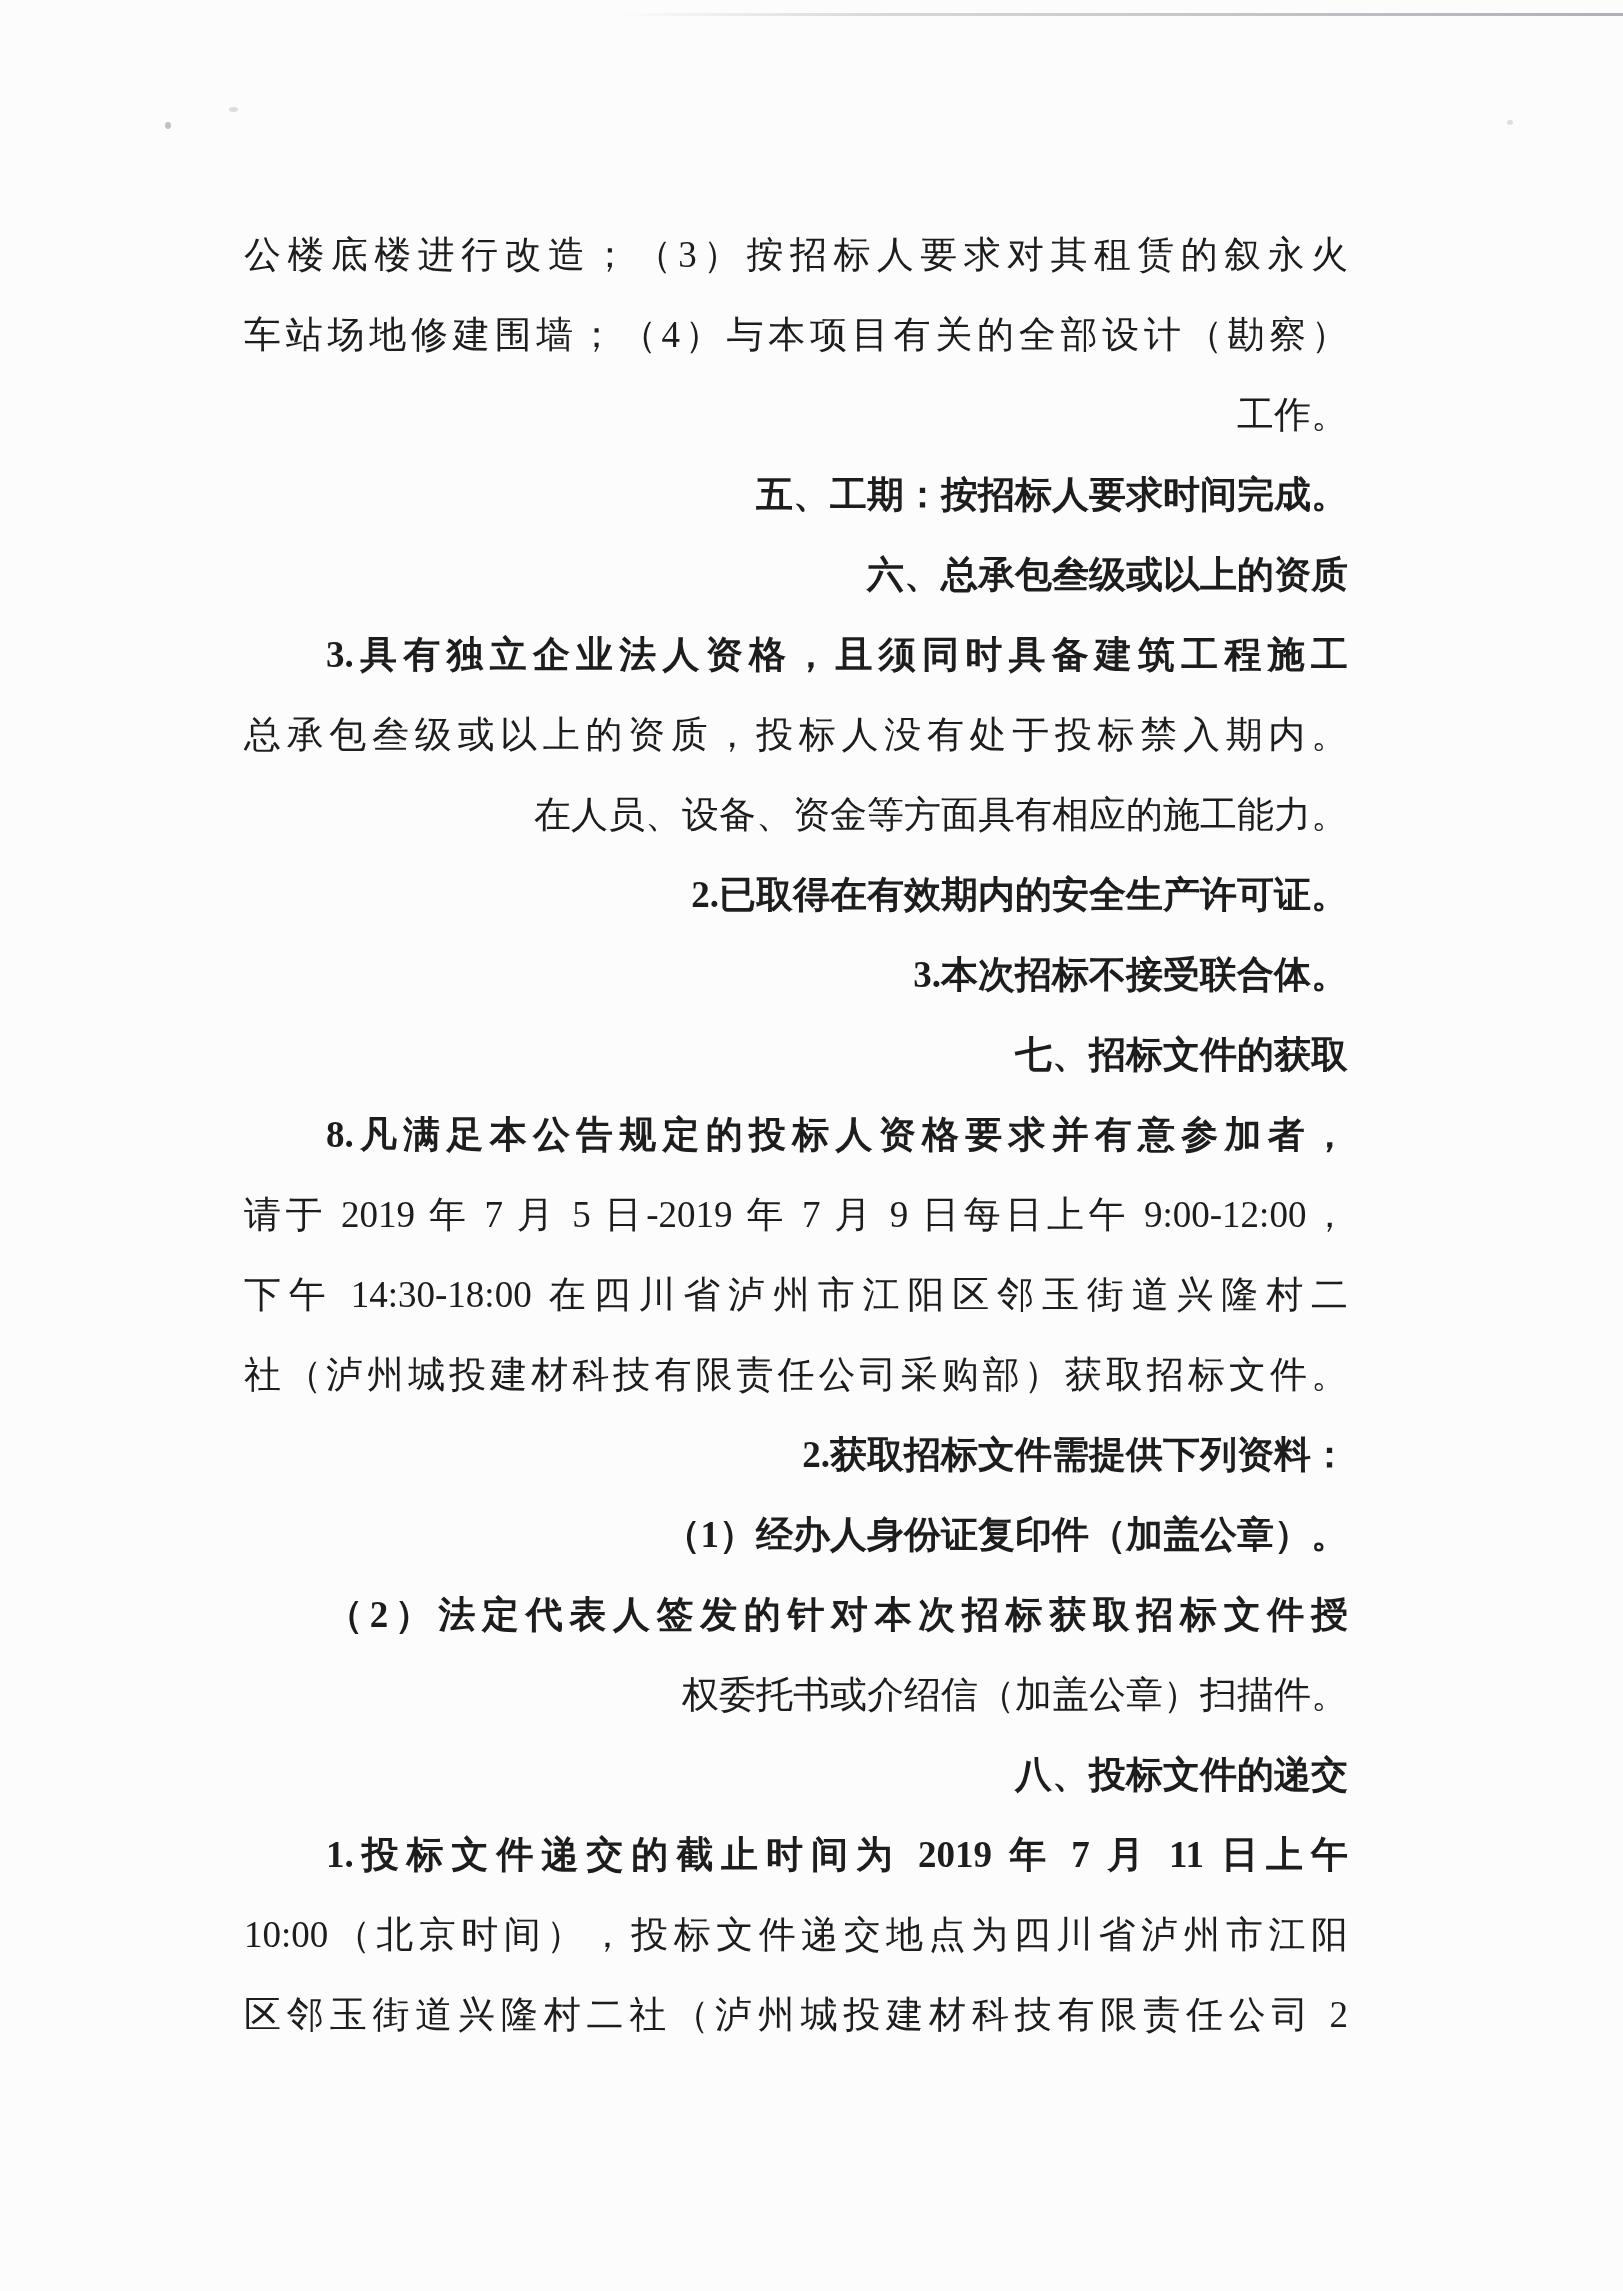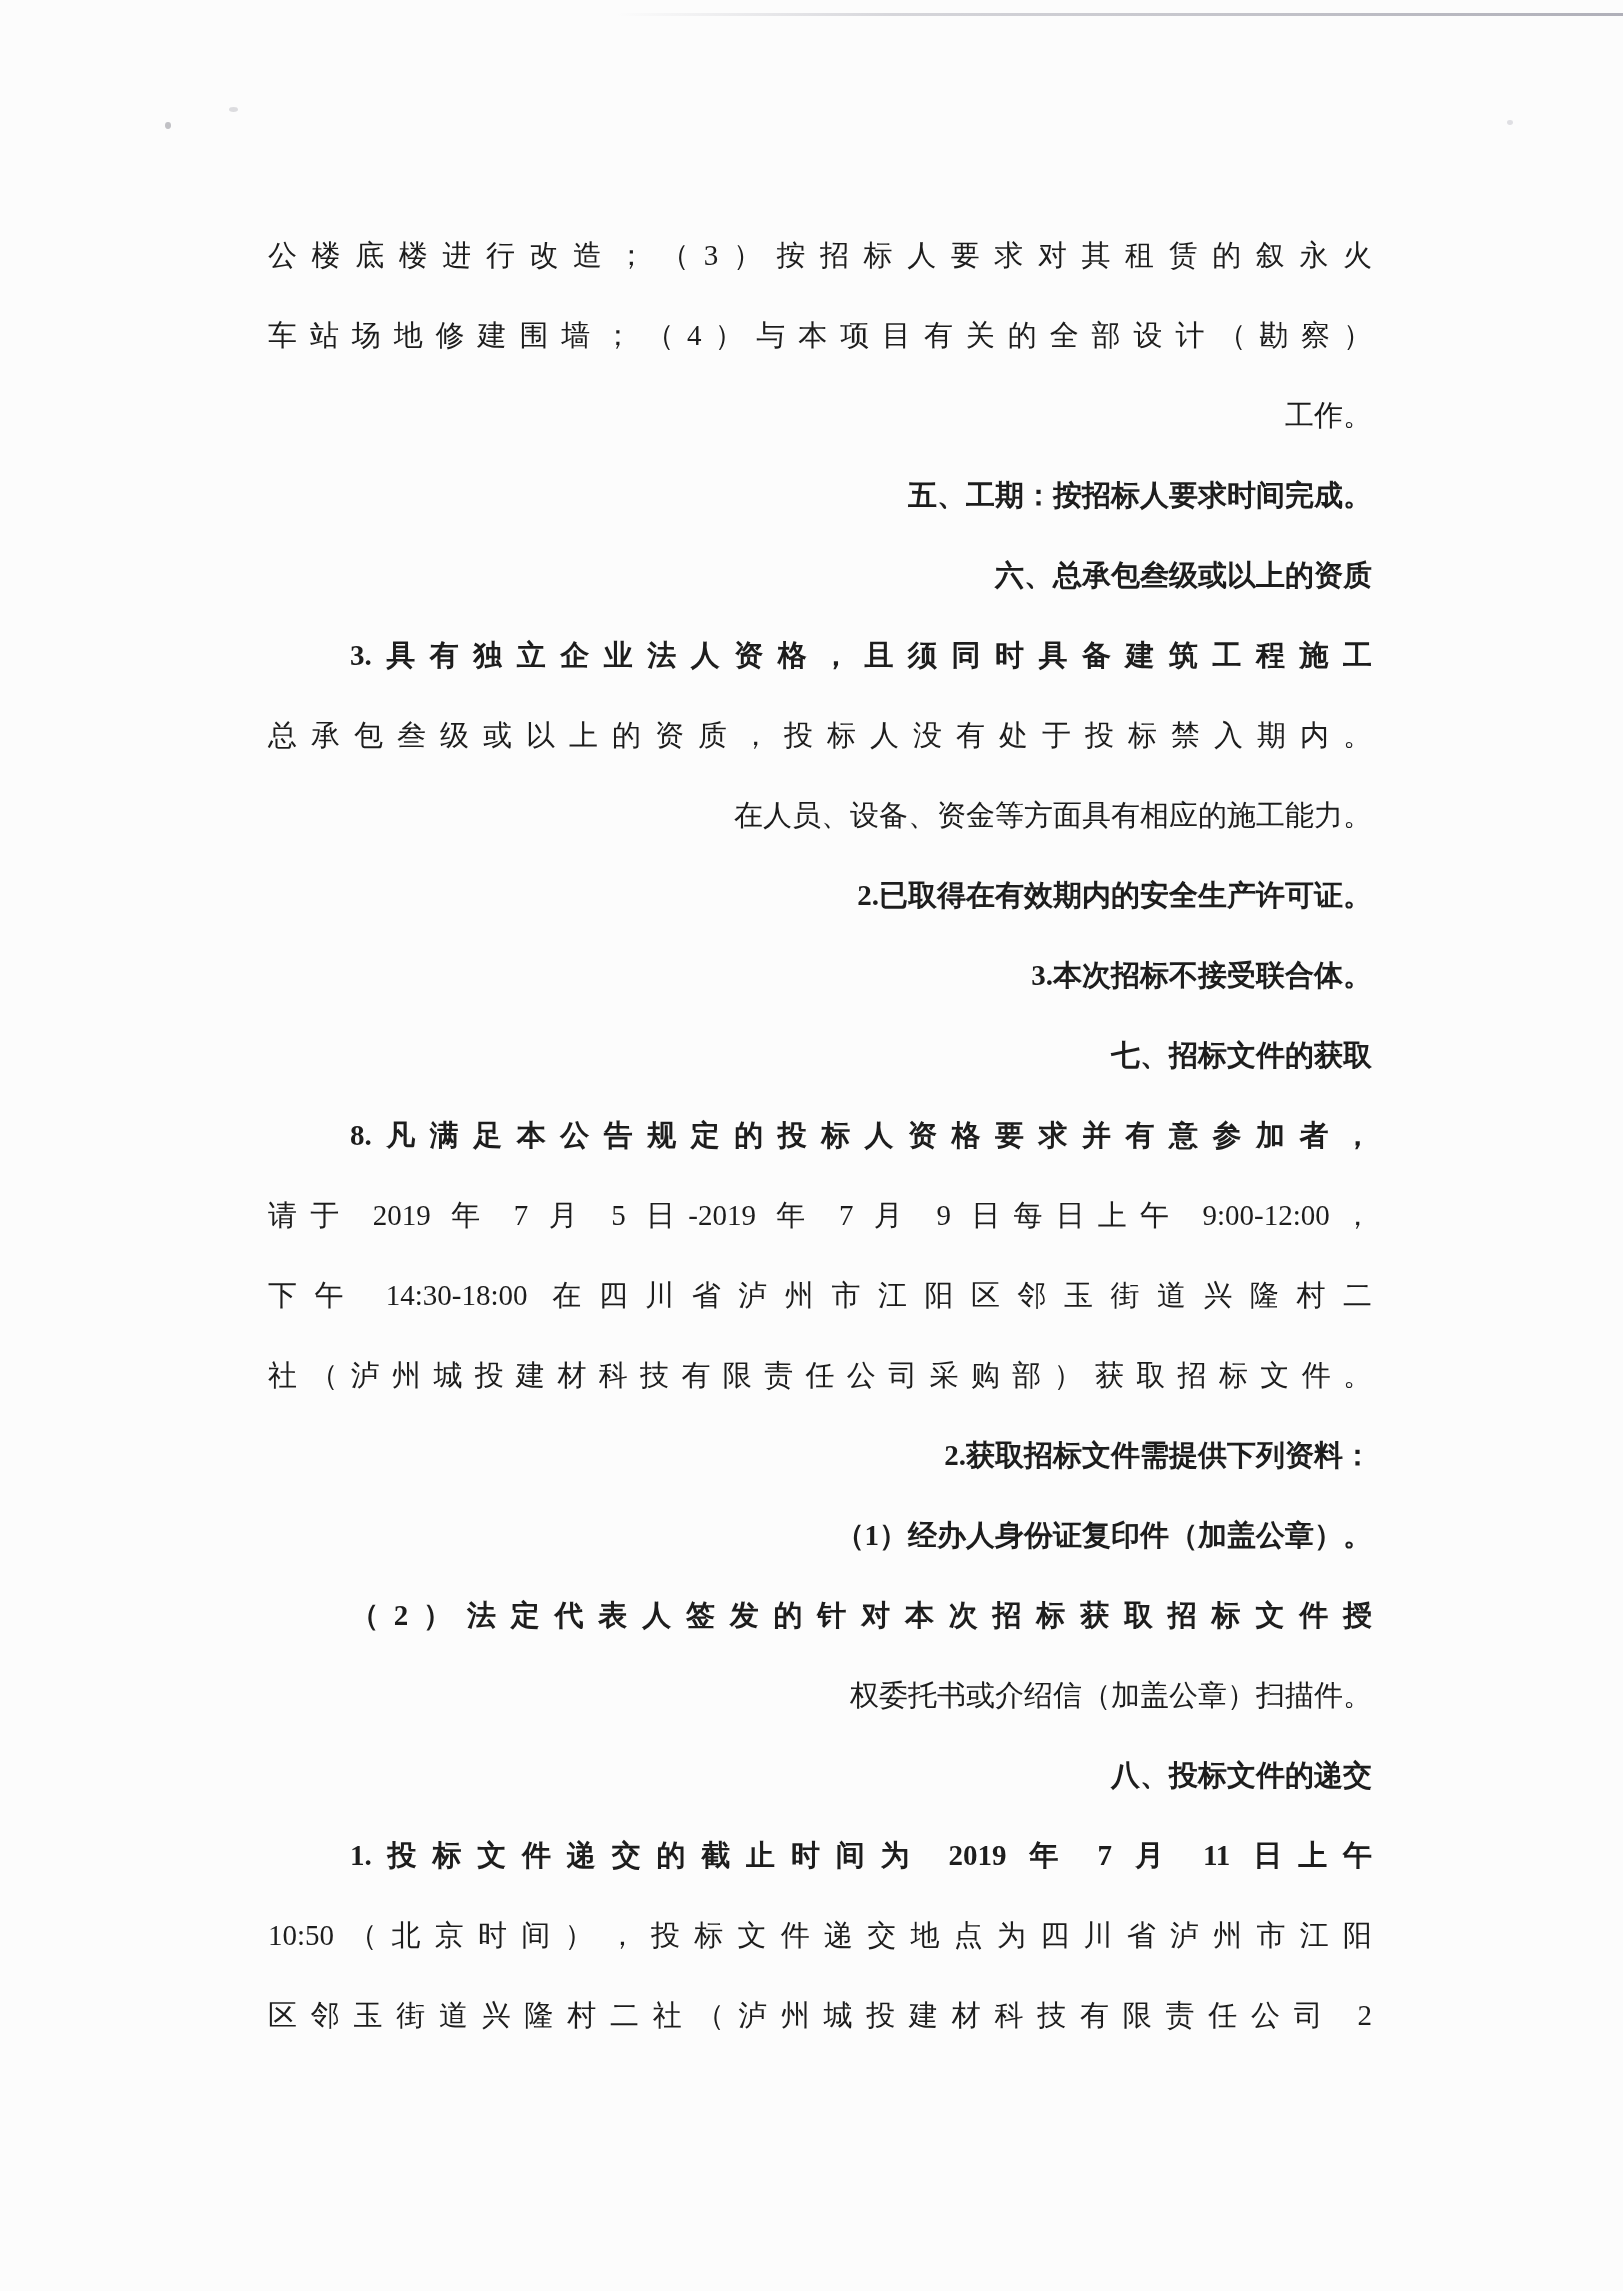--- a/index.html
+++ b/index.html
@@ -33,24 +33,24 @@
   .speck {
     position: absolute;
     border-radius: 50%;
   }
   .s1 { left: 165px; top: 122px; width: 5.9px; height: 6.9px; background: #8f8f98; opacity: .55; }
   .s2 { left: 229px; top: 107px; width: 8.8px; height: 4.9px; background: #b5b5bd; opacity: .45; }
   .s3 { left: 1507px; top: 120px; width: 5.9px; height: 4.9px; background: #b5b5bd; opacity: .4; }
 
   .textblock {
     position: absolute;
-    left: 268px;
+    left: 244px;
     top: 215px;
     width: 1104px;
-    font-size: 29px;
+    font-size: 37px;
     line-height: 80px;
     letter-spacing: 0;
   }
   .line {
     margin: 0;
     height: 80px;
     text-align: right;
   }
   .ind { text-indent: 82px; font-weight: bold; }
   .fill {
@@ -82,17 +82,17 @@
     <p class="line ind fill">8.凡满足本公告规定的投标人资格要求并有意参加者，</p>
     <p class="line fill">请于 2019 年 7 月 5 日-2019 年 7 月 9 日每日上午 9:00-12:00，</p>
     <p class="line fill">下午 14:30-18:00 在四川省泸州市江阳区邻玉街道兴隆村二</p>
     <p class="line fill">社（泸州城投建材科技有限责任公司采购部）获取招标文件。</p>
     <p class="line ind">2.获取招标文件需提供下列资料：</p>
     <p class="line ind">（1）经办人身份证复印件（加盖公章）。</p>
     <p class="line ind fill">（2）法定代表人签发的针对本次招标获取招标文件授</p>
     <p class="line">权委托书或介绍信（加盖公章）扫描件。</p>
     <p class="line ind">八、投标文件的递交</p>
     <p class="line ind fill">1.投标文件递交的截止时间为 2019 年 7 月 11 日上午</p>
-    <p class="line fill">10:50（北京时间），投标文件递交地点为四川省泸州市江阳</p>
+    <p class="line fill">10:00（北京时间），投标文件递交地点为四川省泸州市江阳</p>
     <p class="line fill">区邻玉街道兴隆村二社（泸州城投建材科技有限责任公司 2</p>
   </div>
 </div>
 
 
 </body></html>

